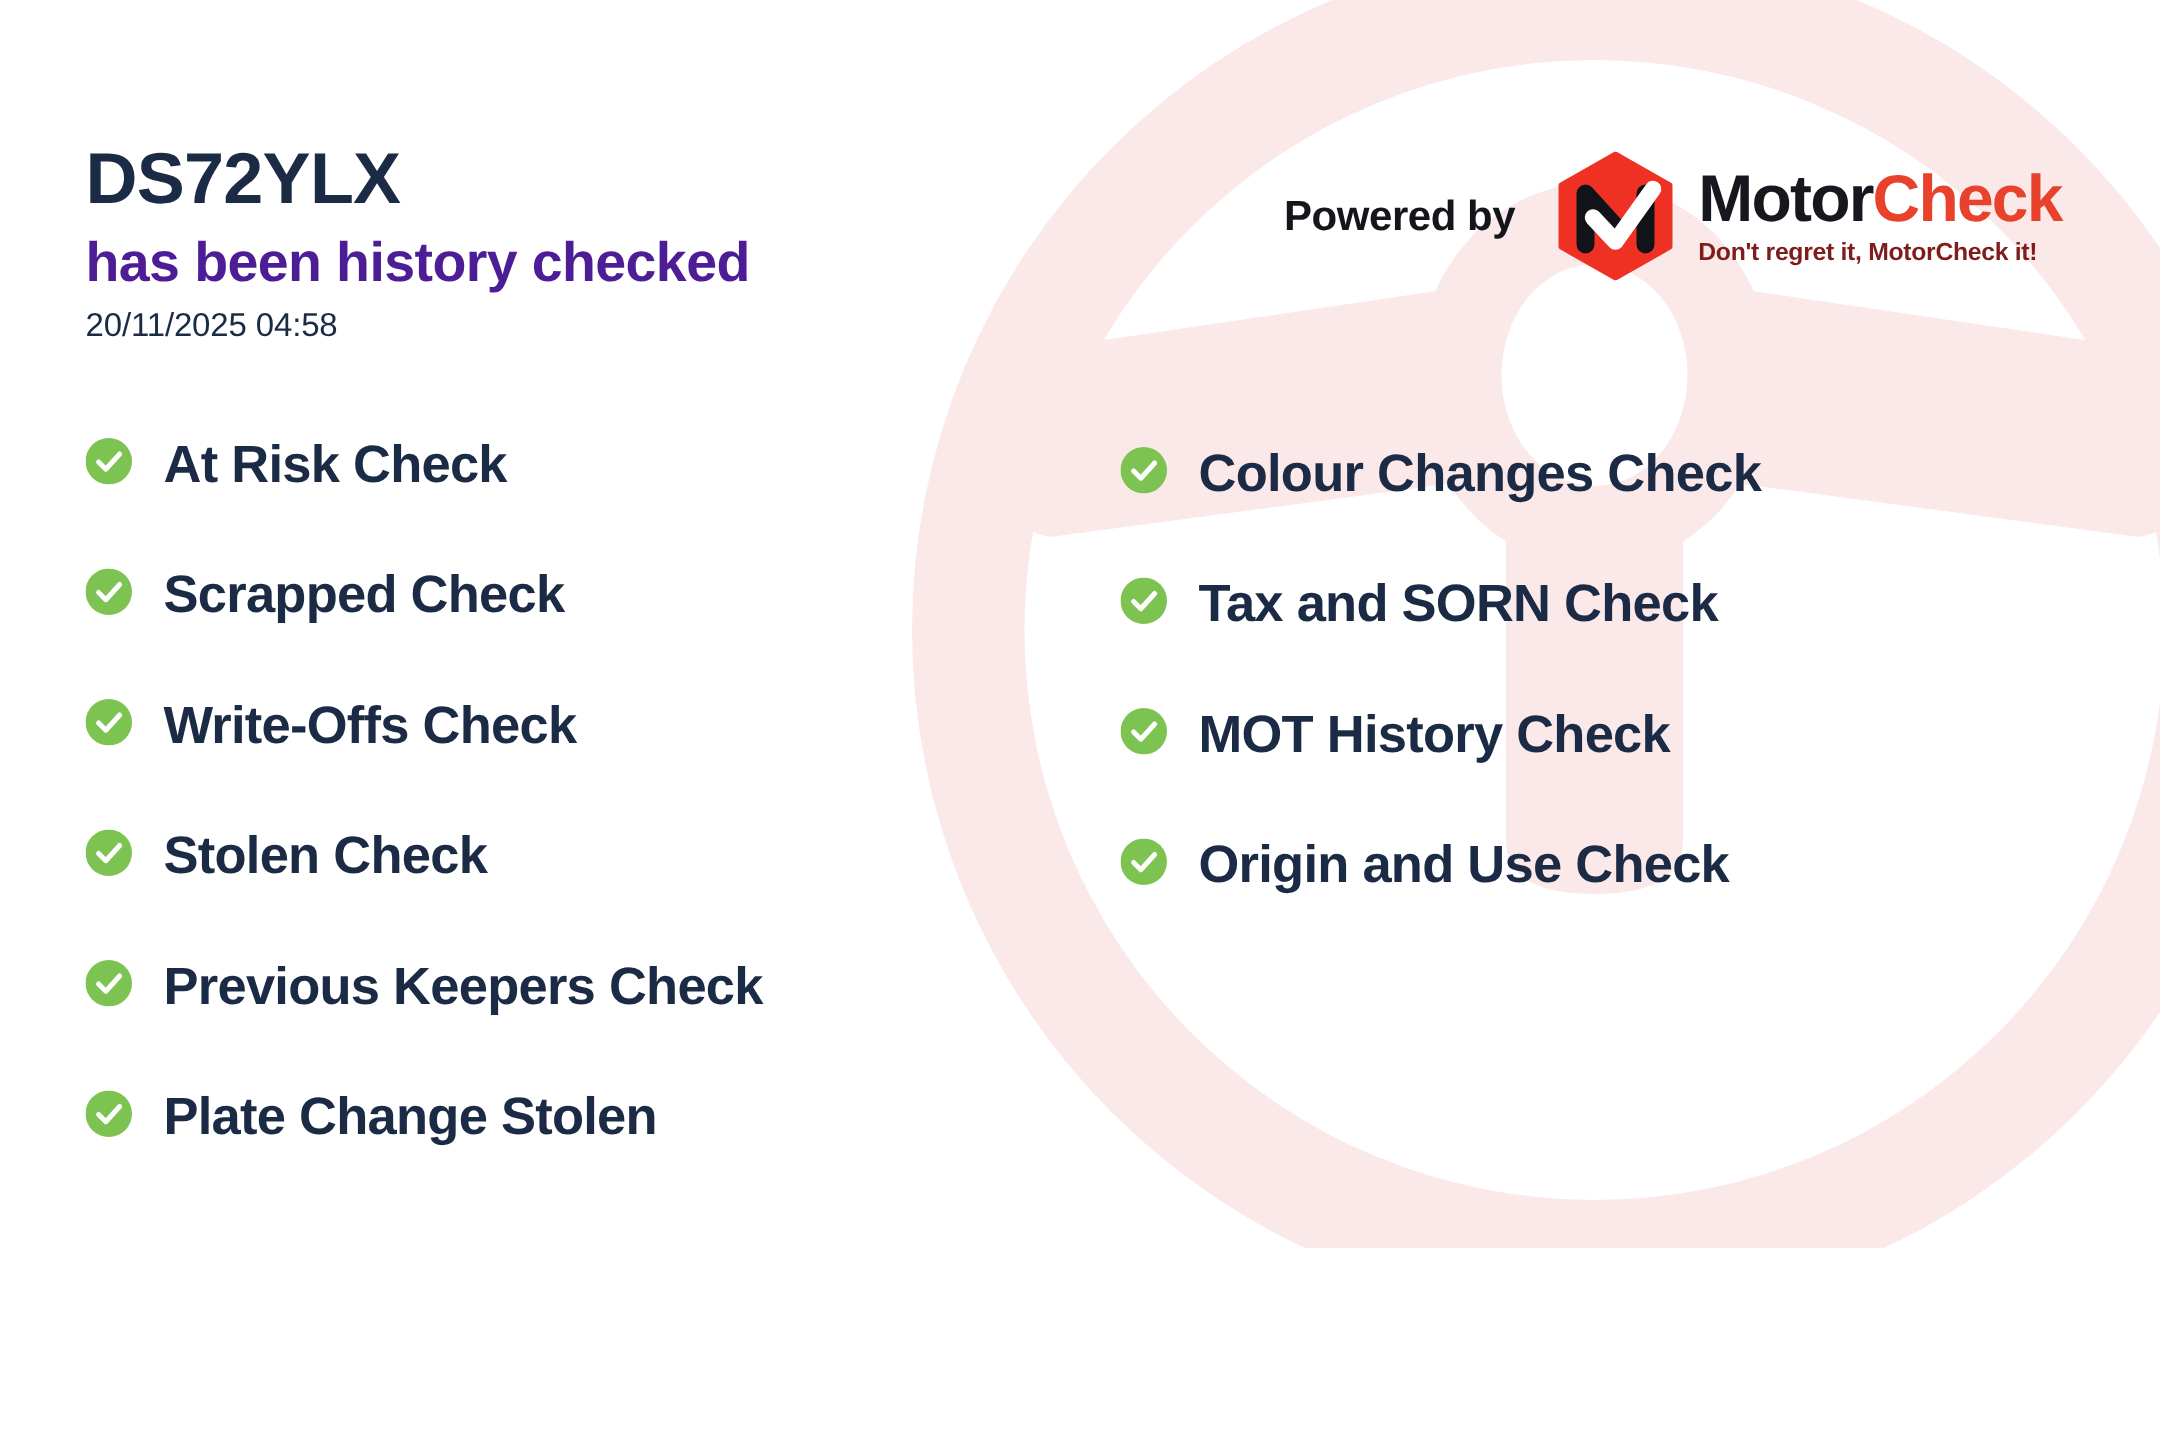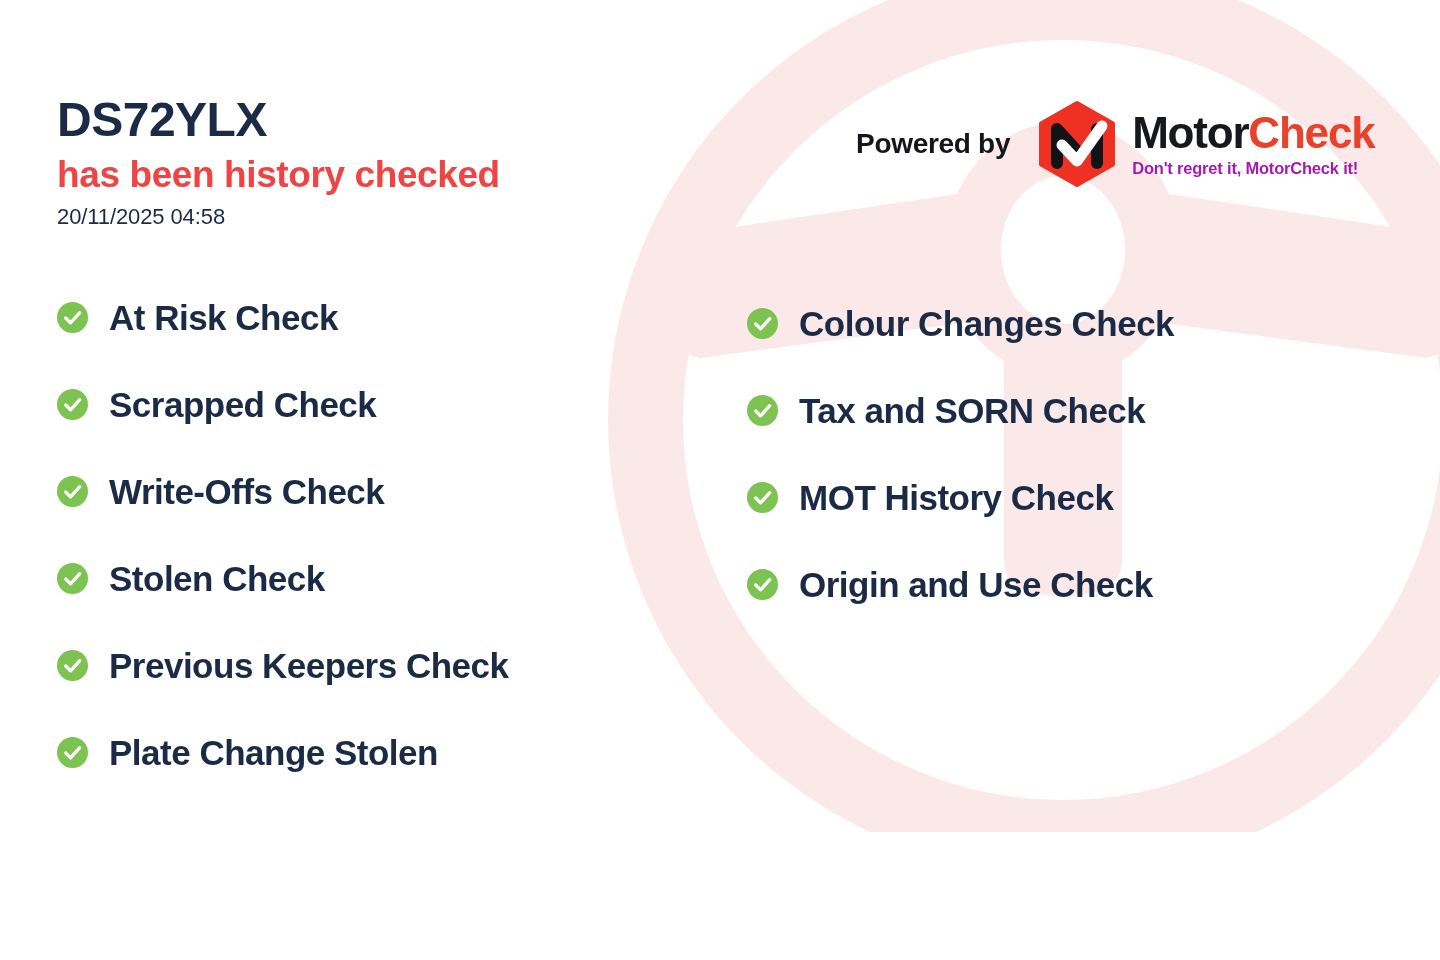--- a/index.html
+++ b/index.html
@@ -44,21 +44,21 @@
     font-weight: bold;
     color: #1c2b45;
     letter-spacing: -0.5px;
     line-height: 1.0;
     margin: 0;
     white-space: nowrap;
   }
   #headline-sub {
     font-size: 37px;
     font-weight: bold;
-    color: #ef4444;
+    color: #4c1d95;
     letter-spacing: -0.4px;
     line-height: 1.12;
     margin: 10px 0 0 0;
     white-space: nowrap;
   }
   #timestamp {
     font-size: 22px;
     font-weight: normal;
     color: #1c2b45;
     letter-spacing: -0.1px;
@@ -100,37 +100,36 @@
     font-weight: bold;
     letter-spacing: -1.2px;
     line-height: 1;
     white-space: nowrap;
   }
   .brand-motor { color: #17181d; }
   .brand-check { color: #e8412c; }
   #brand-tagline {
     font-size: 16.5px;
     font-weight: bold;
-    color: #a21caf;
+    color: #7f1d1d;
     letter-spacing: -0.2px;
     margin-top: 4px;
     white-space: nowrap;
   }
 
   
   .check-column {
     position: absolute;
     z-index: 3;
   }
   #col-left  { left: 57px;  top: 292px; }
   #col-right { left: 747px; top: 298px; }
 
   .check-row {
     display: flex;
-    align-items: center;
     height: 50px;
     margin-bottom: 37px;
   }
   .check-icon {
     width: 31px;
     height: 31px;
     flex: none;
     display: block;
   }
   .check-label {

